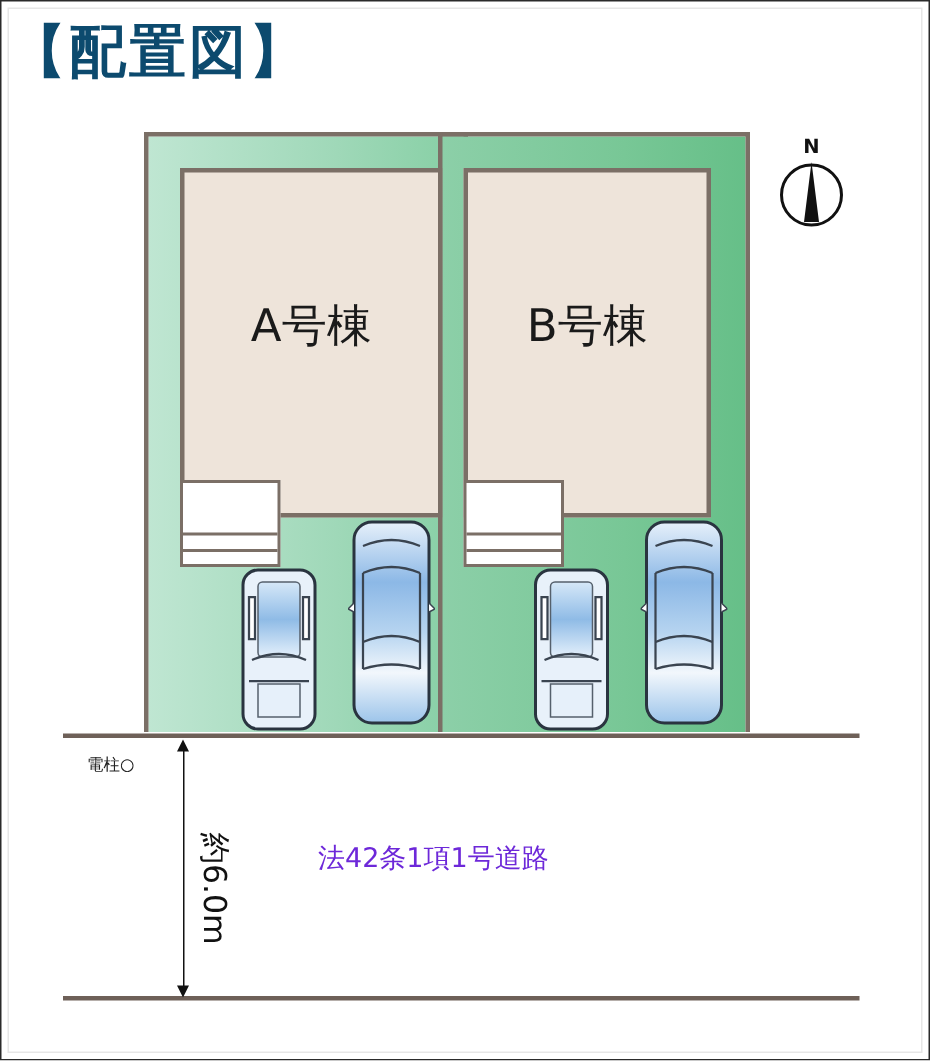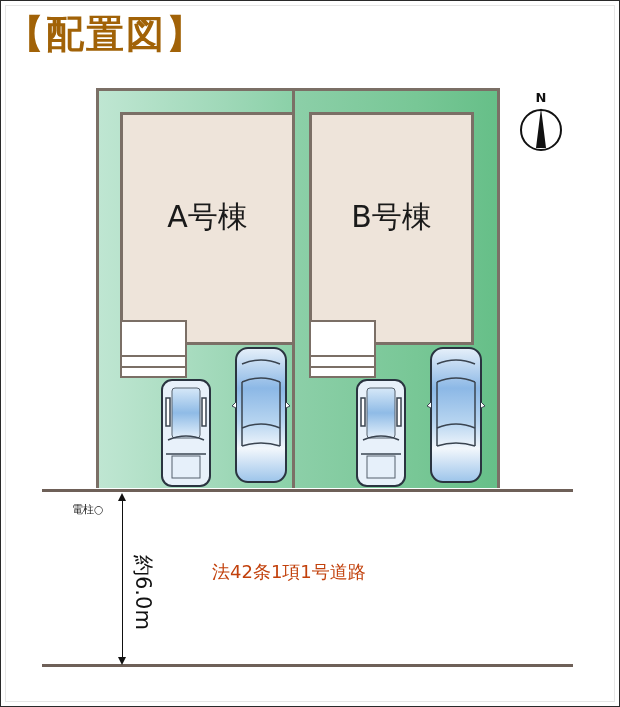--- a/index.html
+++ b/index.html
@@ -1,41 +1,41 @@
 <!DOCTYPE html>
 <html><head>
 <meta charset="utf-8">
 <style>
   html, body { margin: 0; padding: 0; background: #ffffff; }
   body { width: 620px; height: 707px; position: relative; overflow: hidden; font-family: "DejaVu Sans", "Liberation Sans", sans-serif; }
   .frame { position: absolute; left: 0; top: 0; width: 618px; height: 705px; border: 1px solid #2a2a2a; }
   .frame-inner { position: absolute; left: 4px; top: 4px; right: 4px; bottom: 4px; border: 1px solid #e6e6e6; }
-  .title { position: absolute; left: 6px; top: 4px; font-size: 38px; font-weight: bold; color: #a16207; letter-spacing: 2px; line-height: 60px; font-family: "DejaVu Sans", sans-serif; }
+  .title { position: absolute; left: 6px; top: 4px; font-size: 38px; font-weight: bold; color: #0c4a6e; letter-spacing: 2px; line-height: 60px; font-family: "DejaVu Sans", sans-serif; }
   .lot { position: absolute; top: 88px; height: 400px; border: 3px solid #7b6f66; border-bottom: none; box-sizing: border-box; }
   .lot-a { left: 96px; width: 216px; background: linear-gradient(to right, #bfe6d2 0%, #9fd8b8 60%, #86cfa4 100%); }
   .lot-b { left: 292px; width: 208px; border-left-width: 3px; background: linear-gradient(to right, #8ccfa8 0%, #78c796 60%, #66bf88 100%); }
   .house { position: absolute; background: #eee4da; border: 3px solid #7b6f66; box-sizing: border-box; text-decoration: underline; }
   .house-a { left: 21px; top: 21px; width: 175px; height: 233px; }
   .house-b { left: 14px; top: 21px; width: 165px; height: 233px; }
   .house-label { position: absolute; left: 0; right: 0; top: 82px; text-align: center; font-size: 30px; color: #1a1a1a; font-family: "DejaVu Sans", sans-serif; }
   .stairs { position: absolute; width: 67px; height: 58px; background: #ffffff; border: 2px solid #7b6f66; box-sizing: border-box; border-top-width: 2px; }
   .stairs .step1 { position: absolute; left: 0; right: 0; top: 33px; border-top: 2px solid #7b6f66; }
   .stairs .step2 { position: absolute; left: 0; right: 0; top: 44px; border-top: 2px solid #7b6f66; }
   .stairs-a { left: 21px; top: 229px; }
   .stairs-b { left: 14px; top: 229px; }
   .car { position: absolute; }
   .road-line { position: absolute; left: 42px; width: 531px; height: 3px; background: #6e6058; }
   .road-top { top: 489px; }
   .road-bottom { top: 664px; }
   .dim-line { position: absolute; left: 122px; top: 496px; width: 1px; height: 166px; background: #111; }
   .arrow-up { position: absolute; left: 118px; top: 493px; width: 0; height: 0; border-left: 4px solid transparent; border-right: 4px solid transparent; border-bottom: 8px solid #111; }
   .arrow-down { position: absolute; left: 118px; top: 657px; width: 0; height: 0; border-left: 4px solid transparent; border-right: 4px solid transparent; border-top: 8px solid #111; }
   .dim-label { position: absolute; left: 115px; top: 565px; width: 90px; height: 24px; transform-origin: 0 0; transform: rotate(90deg) translate(-10px, -40px); font-size: 21px; color: #111; line-height: 24px; white-space: nowrap; }
-  .pole-label { position: absolute; left: 72px; top: 502px; font-size: 11px; color: #222; white-space: nowrap; }
-  .road-label { position: absolute; left: 212px; top: 560px; font-size: 18px; color: #c2410c; white-space: nowrap; }
+  .pole-label { position: absolute; left: 58px; top: 502px; font-size: 11px; color: #222; white-space: nowrap; }
+  .road-label { position: absolute; left: 212px; top: 560px; font-size: 18px; color: #6d28d9; white-space: nowrap; }
   .compass { position: absolute; left: 516px; top: 88px; width: 50px; height: 66px; }
 </style>
 </head>
 <body>
 
 <div class="frame">
   <div class="frame-inner"></div>
 </div>
 
 <div class="title">【配置図】</div>

